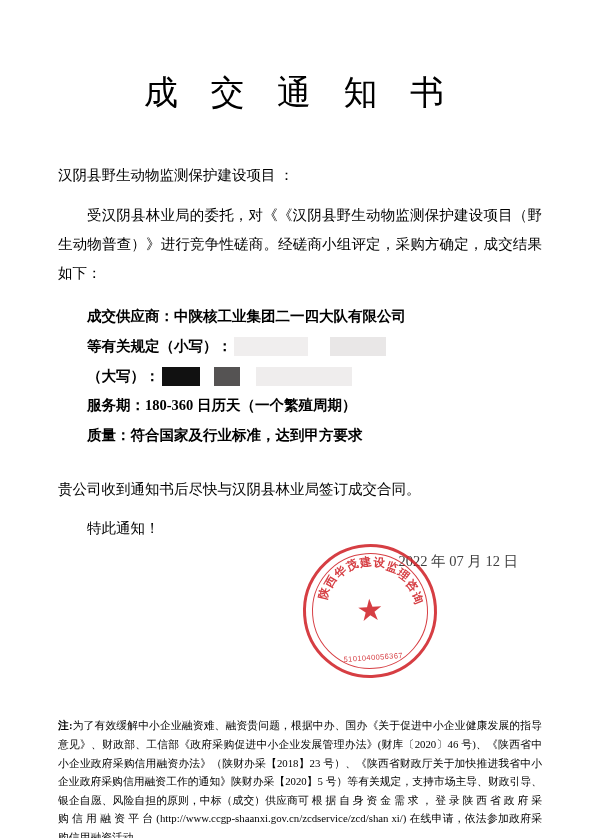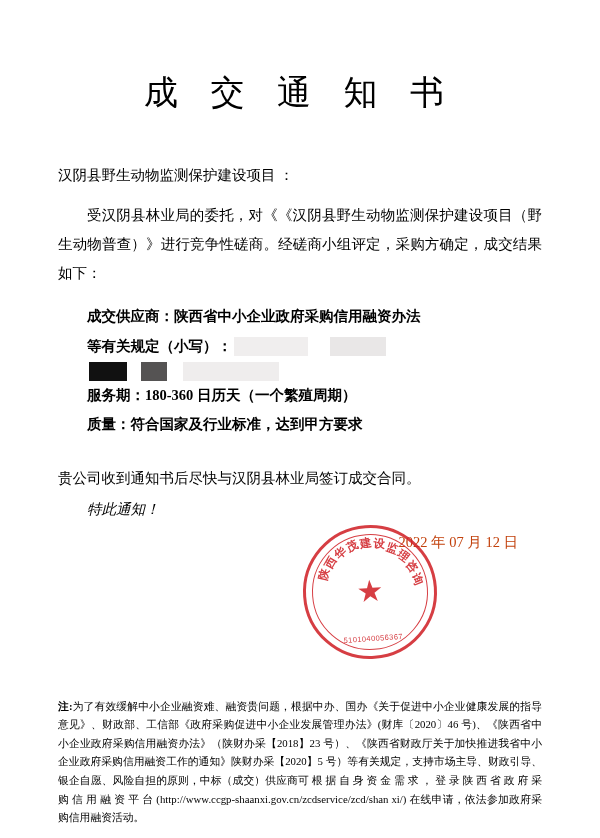--- a/index.html
+++ b/index.html
@@ -73,43 +73,42 @@
   .redact-row-2 .r2 { width: 10px; background: #ffffff; }
   .redact-row-2 .r3 { width: 26px; background: #555353; }
   .redact-row-2 .r4 { width: 12px; background: #ffffff; }
   .redact-row-2 .r5 { width: 96px; background: #efeded; }
   .closing-1 {
     margin-top: 26px;
     font-size: 14.5px;
     line-height: 1.7;
   }
   .closing-2 {
-    margin-top: 9px;
+    margin-top: 18px;
     font-size: 14.5px;
     text-indent: 29px;
-    font-style: italic;
   }
   .signature-zone {
     position: relative;
     margin-top: 10px;
     height: 118px;
   }
   .sig-company {
     text-align: right;
     font-size: 14.5px;
     font-weight: bold;
     padding-right: 4px;
     margin-top: 18px;
   }
   .sig-date {
     text-align: right;
     font-size: 14.5px;
     padding-right: 24px;
     margin-top: 14px;
-    color: #c2410c;
+    color: #404040;
   }
   
   .seal {
     position: absolute;
     left: 245px;
     top: -8px;
     width: 128px;
     height: 128px;
     border: 3px solid #d1242a;
     border-radius: 50%;
@@ -177,31 +176,32 @@
   <h1 class="doc-title">成 交 通 知 书</h1>
 
   <div class="addressee">汉阴县野生动物监测保护建设项目 ：</div>
 
   <div class="body-para">受汉阴县林业局的委托，对《《汉阴县野生动物监测保护建设项目（野生动物普查）》进行竞争性磋商。经磋商小组评定，采购方确定，成交结果如下：</div>
 
   <div class="kv-block">
 
     <div class="kv-row">
       <span class="kv-label">成交供应商：</span>
-      <span class="kv-value">陕西省中小企业政府采购信用融资办法</span>
+      <span class="kv-value">中陕核工业集团二一四大队有限公司</span>
     </div>
 
     <div class="kv-row redact-row-1">
       <span class="kv-label">等有关规定（小写）：</span>
       <span class="redact r1"></span>
       <span class="redact r2"></span>
       <span class="redact r3"></span>
     </div>
 
     <div class="kv-row redact-row-2">
+      <span class="kv-label">（大写）：</span>
       <span class="redact r1"></span>
       <span class="redact r2"></span>
       <span class="redact r3"></span>
       <span class="redact r4"></span>
       <span class="redact r5"></span>
     </div>
 
     <div class="kv-row">
       <span class="kv-label">服务期：</span>
       <span class="kv-value">180-360 日历天（一个繁殖周期）</span>

